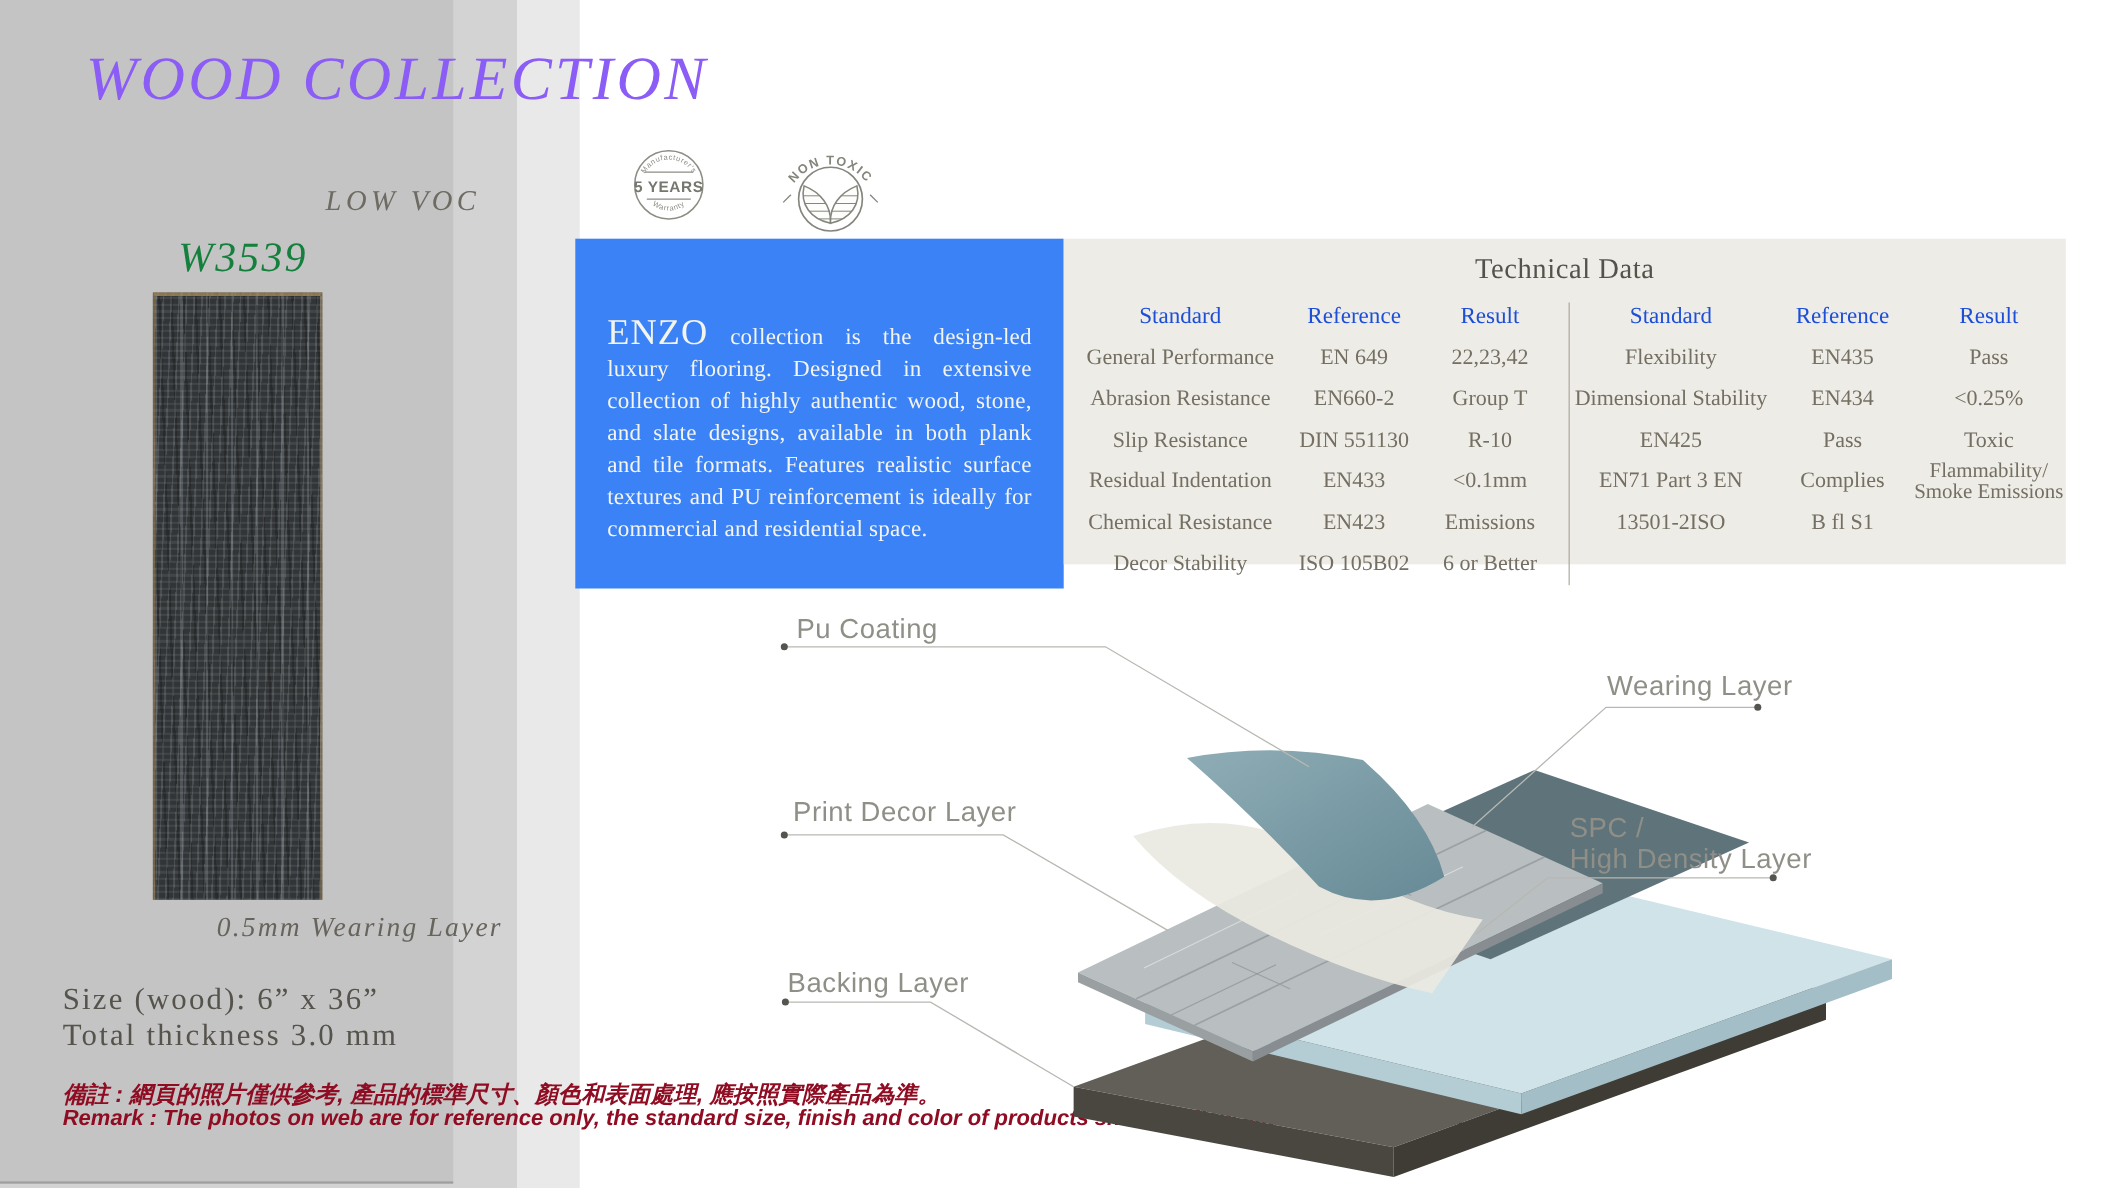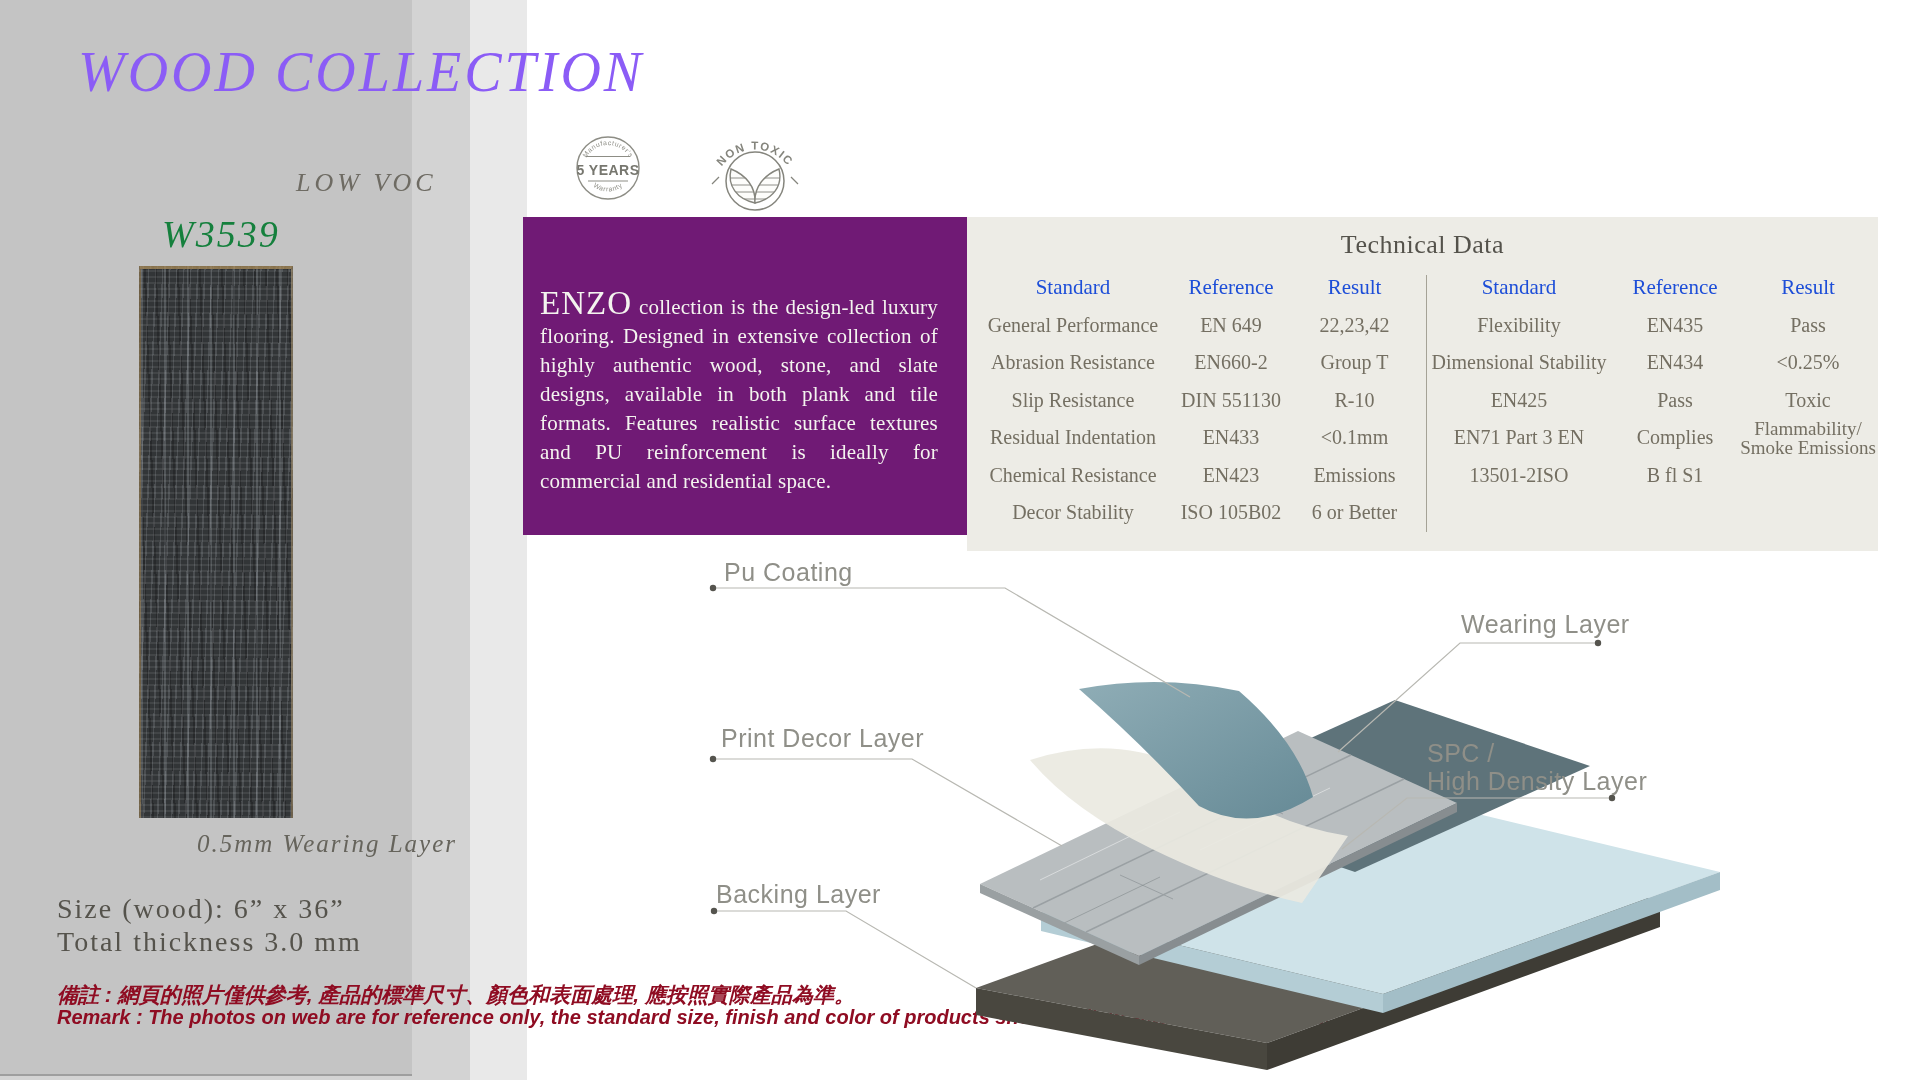--- a/index.html
+++ b/index.html
@@ -24,26 +24,26 @@
     border-left:2px solid rgba(167,137,88,0.55);
     border-right:2px solid rgba(167,137,88,0.45);
     border-top:3px solid rgba(167,137,88,0.75);}
   .wearcap{left:197px;top:830px;font-size:25px;font-style:italic;color:#66645c;letter-spacing:2px;}
   .sizeln{left:57px;top:893px;font-size:28px;color:#55534c;letter-spacing:2px;}
   .thickln{left:57px;top:926px;font-size:28px;color:#55534c;letter-spacing:2px;}
   .remark{font-family:"Liberation Sans",sans-serif;font-style:italic;font-weight:600;color:#8f0c22;}
   .rz{left:57px;top:981px;font-size:21px;}
   .re{left:57px;top:1006px;font-size:20px;}
   
-  .enzobox{left:523px;top:217px;width:444px;height:318px;background:#701a75;box-sizing:border-box;
-           padding:72px 29px 0 17px;}
+  .enzobox{left:523px;top:217px;width:444px;height:318px;background:#3b82f6;box-sizing:border-box;
+           padding:72px 29px 0 29px;}
   .enzotext{font-size:21px;line-height:29px;color:#f4f4ef;text-align:justify;letter-spacing:0.2px;}
   .enzobrand{font-size:33px;letter-spacing:1px;}
   
-  .techpanel{left:967px;top:217px;width:911px;height:334px;background:#edece6;}
+  .techpanel{left:967px;top:217px;width:911px;height:296px;background:#edece6;}
   .techtitle{left:0;top:13px;width:100%;text-align:center;font-size:26px;color:#54524b;letter-spacing:0.5px;}
   .ttable{display:grid;grid-auto-rows:37.5px;align-items:center;justify-items:center;
           font-size:20px;color:#746f62;text-align:center;}
   .ltable{left:0;top:52px;width:459px;grid-template-columns:212px 104px 143px;}
   .rtable{left:459px;top:52px;width:452px;grid-template-columns:186px 126px 140px;}
   .thead{font-size:21px;color:#1d4ed8;}
   .pre{white-space:pre-line;font-size:19px;line-height:19px;}
   .divider{left:459px;top:58px;width:1px;height:257px;background:#a5a296;}
   .footnote{left:473px;top:292px;font-size:22px;color:#6b6759;white-space:nowrap;}
   

